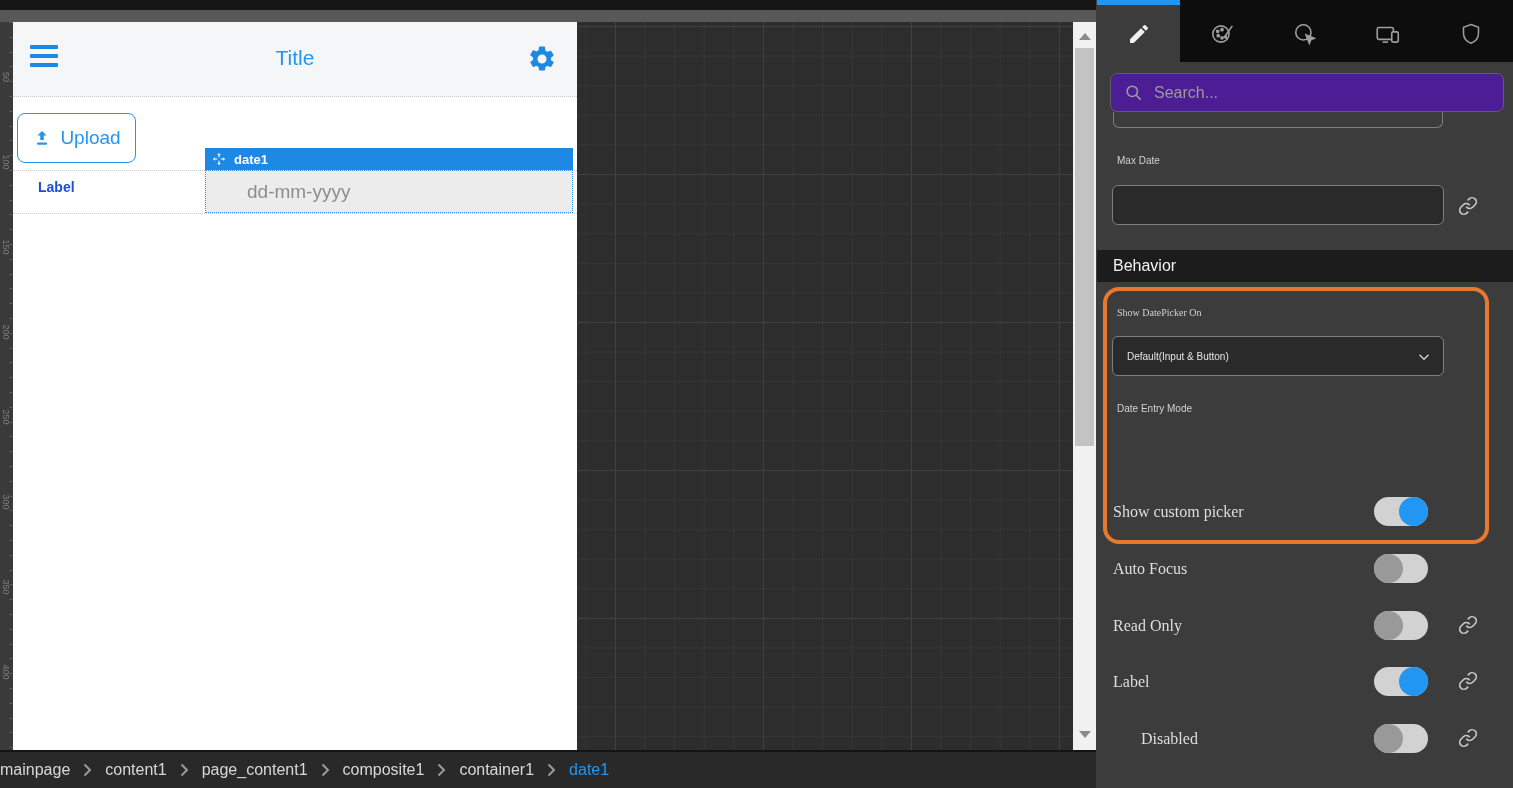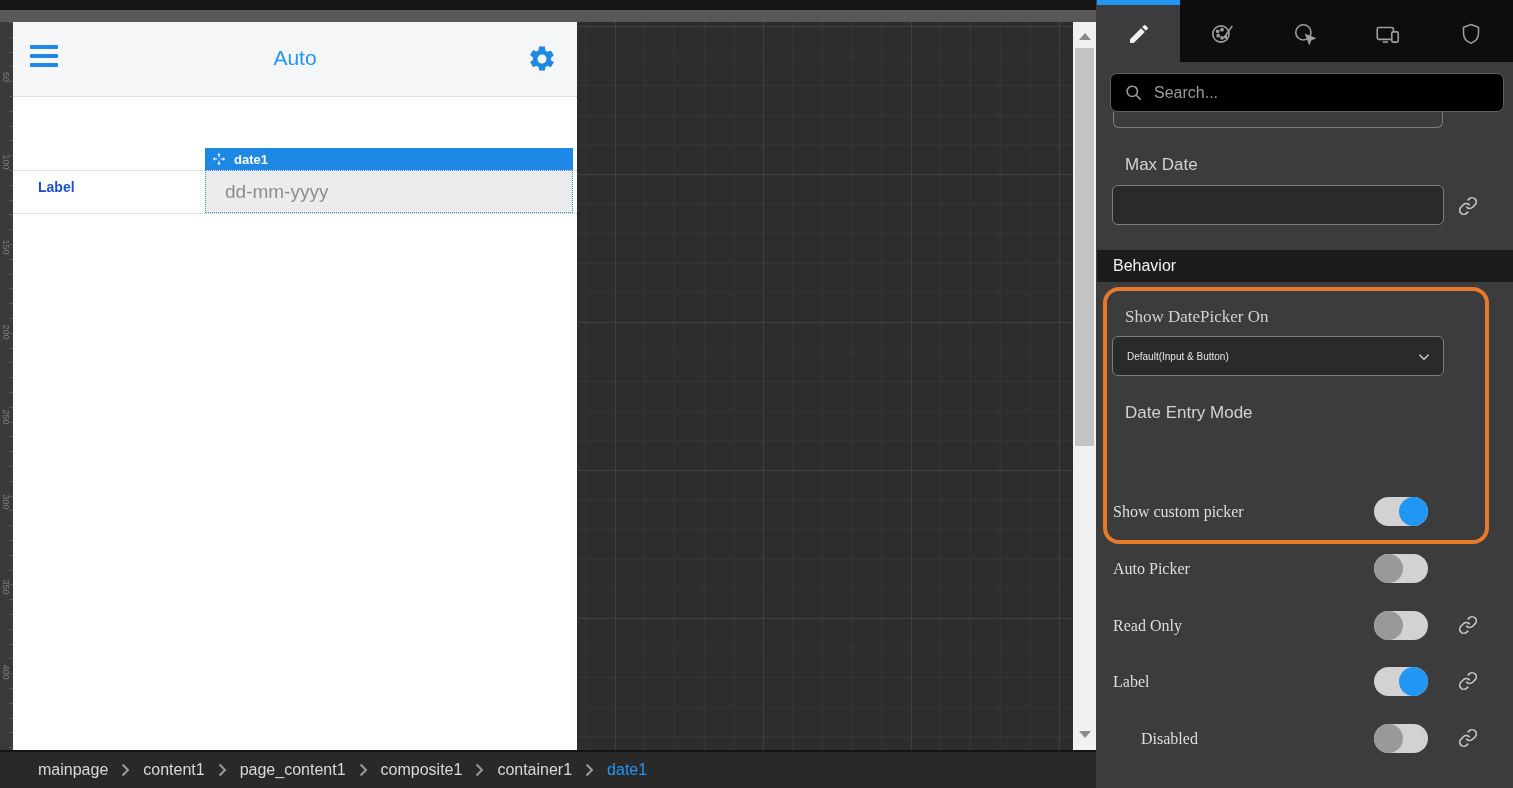--- a/index.html
+++ b/index.html
@@ -31,21 +31,21 @@
                 display:flex; align-items:center; justify-content:center; gap:8px;
                 color:#2196f3; font-size:19px; cursor:pointer; }
 
   .row-line { position:absolute; left:0; right:0; border-top:1px dotted #c9c9c9; }
   .page-label { position:absolute; left:25px; top:157px; font-size:14px; font-weight:700; color:#1d4ed8; }
 
   .widget { position:absolute; left:192px; top:126px; width:368px; }
   .widget-head { height:22px; background:#1e88e5; display:flex; align-items:center; gap:8px;
                  padding-left:7px; color:#fff; font-size:13px; font-weight:600; cursor:move; }
   .widget-input { height:43px; background:#ececec; border:1px dotted #3e8ef0;
-                  display:flex; align-items:center; padding-left:19px;
+                  display:flex; align-items:center; padding-left:41px;
                   font-size:19px; color:#8d8d8d; }
 
   .canvas { position:absolute; left:577px; top:22px; width:496px; height:728px;
             background-color:#2d2d2d;
             background-image:
               linear-gradient(#404040 1px, transparent 1px),
               linear-gradient(90deg,#404040 1px, transparent 1px),
               linear-gradient(#363636 1px, transparent 1px),
               linear-gradient(90deg,#363636 1px, transparent 1px);
             background-size:148px 148px,148px 148px,29.6px 29.6px,29.6px 29.6px;
@@ -55,43 +55,43 @@
   .scroll-arrow { position:absolute; left:0; width:23px; height:20px; display:flex;
                   align-items:center; justify-content:center; cursor:pointer; }
   .tri-up { width:0; height:0; border-left:6px solid transparent; border-right:6px solid transparent;
             border-bottom:7px solid #8a8a8a; }
   .tri-down { width:0; height:0; border-left:6px solid transparent; border-right:6px solid transparent;
               border-top:7px solid #8a8a8a; }
   .scroll-thumb { position:absolute; left:2px; top:26px; width:19px; height:398px; background:#c3c3c3; cursor:grab; }
 
   .breadcrumb { position:absolute; left:0; top:750px; width:1096px; height:38px; background:#292929;
                 border-top:2px solid #141414; display:flex; align-items:center;
-                padding-left:38px; font-size:16px; color:#d8d8d8; }
+                font-size:16px; color:#d8d8d8; }
   .crumb { cursor:pointer; }
   .crumb.active { color:#2196f3; }
   .crumb-sep { margin:0 13px; display:flex; align-items:center; }
 
   
   .panel { position:absolute; left:1097px; top:0; width:416px; height:788px; background:#3c3c3c; }
   .tabbar { position:absolute; left:0; top:0; width:100%; height:62px; background:#0d0d0d; display:flex; }
   .tab { flex:1; display:flex; align-items:center; justify-content:center;
          border-top:5px solid transparent; cursor:pointer; }
   .tab.active { background:#3c3c3c; border-top-color:#2196f3; }
 
   .search-box { position:absolute; left:13px; top:73px; width:394px; height:39px;
-                background:#000000; border:1px solid #5f5f5f; border-radius:7px;
+                background:#4c1d95; border:1px solid #5f5f5f; border-radius:7px;
                 display:flex; align-items:center; padding-left:13px; gap:11px; }
   .search-box input { background:transparent; border:none; outline:none; color:#d6d6d6;
                       font-size:16px; width:320px; font-family:"Liberation Sans",sans-serif; }
   .search-box input::placeholder { color:#9b9b9b; }
 
   .partial-field { position:absolute; left:16px; top:112px; width:330px; height:16px;
                    border:1px solid #7e7e7e; border-top:none; border-radius:0 0 6px 6px; }
 
-  .prop-label { position:absolute; left:28px; font-size:17px; color:#d2d2d2; }
+  .prop-label { position:absolute; left:20px; font-size:10px; color:#d2d2d2; }
   .dark-input { position:absolute; left:15px; width:332px; height:40px; background:#2a2a2a;
                 border:1px solid #7e7e7e; border-radius:6px; color:#e3e3e3; font-size:15px;
                 padding:0 10px; font-family:"Liberation Sans",sans-serif; }
   .link-btn { position:absolute; width:20px; height:20px; cursor:pointer; }
 
   .section-bar { position:absolute; left:0; top:250px; width:416px; height:32px; background:#1c1c1c;
                  display:flex; align-items:center; padding-left:16px; color:#f2f2f2;
                  font-size:16px; cursor:pointer; }
 
   .highlight-box { position:absolute; left:6px; top:287px; width:386px; height:257px;
@@ -132,28 +132,35 @@
       <span class="ruler-num" style="top: 730px;">450</span>
     </div>
 
   <div class="page">
     <div class="app-header">
       <div class="hamburger">
         <div></div>
           <div></div>
           <div></div>
       </div>
-      <div class="app-title">Auto</div>
+      <div class="app-title">Title</div>
       <div class="gear">
         <svg width="30" height="30" viewBox="0 0 24 24">
           <path fill="#1e88e5" fill-rule="evenodd" d="M19.14,12.94a7.14,7.14 0 0 0 .06-.94 7.14,7.14 0 0 0-.06-.94l2.03-1.58a.5.5 0 0 0 .12-.64l-1.92-3.32a.5.5 0 0 0-.61-.22l-2.39.96a7.3,7.3 0 0 0-1.62-.94l-.36-2.54A.5.5 0 0 0 13.9,2h-3.8a.5.5 0 0 0-.49.42l-.36,2.54a7.3,7.3 0 0 0-1.62.94l-2.39-.96a.5.5 0 0 0-.61.22L2.71,8.48a.5.5 0 0 0 .12.64l2.03,1.58a7.14,7.14 0 0 0 0,1.88l-2.03,1.58a.5.5 0 0 0-.12.64l1.92,3.32c.14.24.42.34.61.22l2.39-.96c.5.38,1.03.7,1.62.94l.36,2.54c.05.28.27.42.49.42h3.8c.22,0,.44-.14.49-.42l.36-2.54a7.3,7.3 0 0 0 1.62-.94l2.39.96c.19.12.47.02.61-.22l1.92-3.32a.5.5 0 0 0-.12-.64zM12,15.6A3.6,3.6 0 1 1 15.6,12 3.6,3.6 0 0 1 12,15.6z"></path>
         </svg>
       </div>
     </div>
 
+    <button class="upload-btn">
+      <svg width="20" height="20" viewBox="0 0 24 24">
+        <path fill="#2196f3" d="M12 3.5l5.5 5.5h-3.4v5.5h-4.2V9H6.5L12 3.5z"></path>
+        <rect fill="#2196f3" x="6" y="17.5" width="12" height="2.6" rx="1.2"></rect>
+      </svg>
+      <span>Upload</span>
+    </button>
 
     <div class="row-line" style="top:148px;"></div>
     <div class="row-line" style="top:191px;"></div>
 
     <div class="page-label">Label</div>
 
     <div class="widget">
       <div class="widget-head">
         <svg width="14" height="14" viewBox="0 0 24 24">
           <path fill="#ffffff" d="M12 1.5L15 5h-2v4h-2V5H9l3-3.5zM12 22.5L9 19h2v-4h2v4h2l-3 3.5zM1.5 12L5 9v2h4v2H5v2l-3.5-3zM22.5 12L19 15v-2h-4v-2h4V9l3.5 3z"></path>
@@ -283,21 +290,21 @@
       </span>
     </div>
 
     <div class="prop-label" style="top:403px;">Date Entry Mode</div>
 
     <div class="toggle-row-label" style="top:503px;">Show custom picker</div>
     <div class="toggle on" style="top:497px;">
         <div class="knob"></div>
       </div>
 
-    <div class="toggle-row-label" style="top:560px;">Auto Picker</div>
+    <div class="toggle-row-label" style="top:560px;">Auto Focus</div>
     <div class="toggle" style="top:554px;">
         <div class="knob"></div>
       </div>
 
     <div class="toggle-row-label" style="top:617px;">Read Only</div>
     <div class="toggle" style="top:611px;">
         <div class="knob"></div>
       </div>
     <div class="link-btn" style="left:361px; top:615px;">
       <svg width="20" height="20" viewBox="0 0 24 24" fill="none" stroke="#c8c8c8" stroke-width="2">

